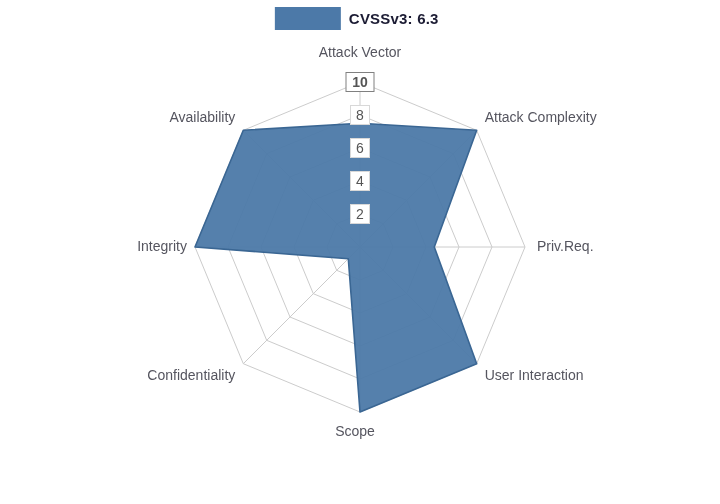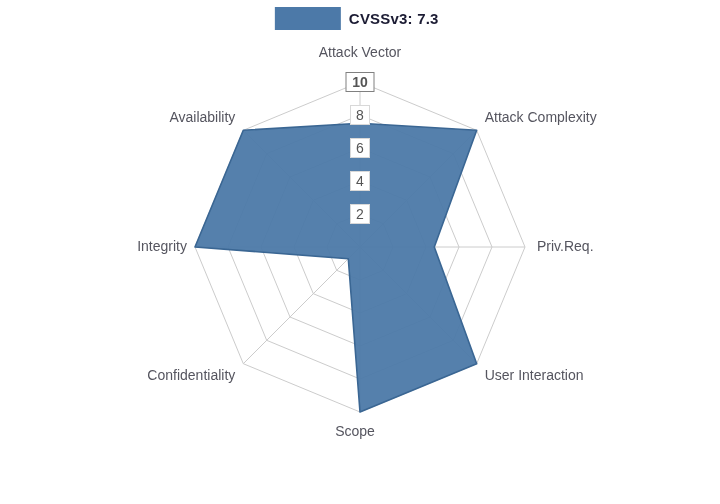--- a/index.html
+++ b/index.html
@@ -77,15 +77,15 @@
       <text x="484.7" y="122.3" text-anchor="start" font-size="14" fill="#55555f">Attack Complexity</text>
       <text x="537.0" y="251.0" text-anchor="start" font-size="14" fill="#55555f">Priv.Req.</text>
       <text x="484.7" y="379.7" text-anchor="start" font-size="14" fill="#55555f">User Interaction</text>
       <text x="355.0" y="436.0" text-anchor="middle" font-size="14" fill="#55555f">Scope</text>
       <text x="235.3" y="379.7" text-anchor="end" font-size="14" fill="#55555f">Confidentiality</text>
       <text x="187.0" y="251.0" text-anchor="end" font-size="14" fill="#55555f">Integrity</text>
       <text x="235.3" y="122.3" text-anchor="end" font-size="14" fill="#55555f">Availability</text>
     </svg>
   <div class="legend">
     <span class="swatch"></span>
-    <span class="legend-label">CVSSv3: 7.3</span>
+    <span class="legend-label">CVSSv3: 6.3</span>
   </div>
 </div>
 
 </body></html>

